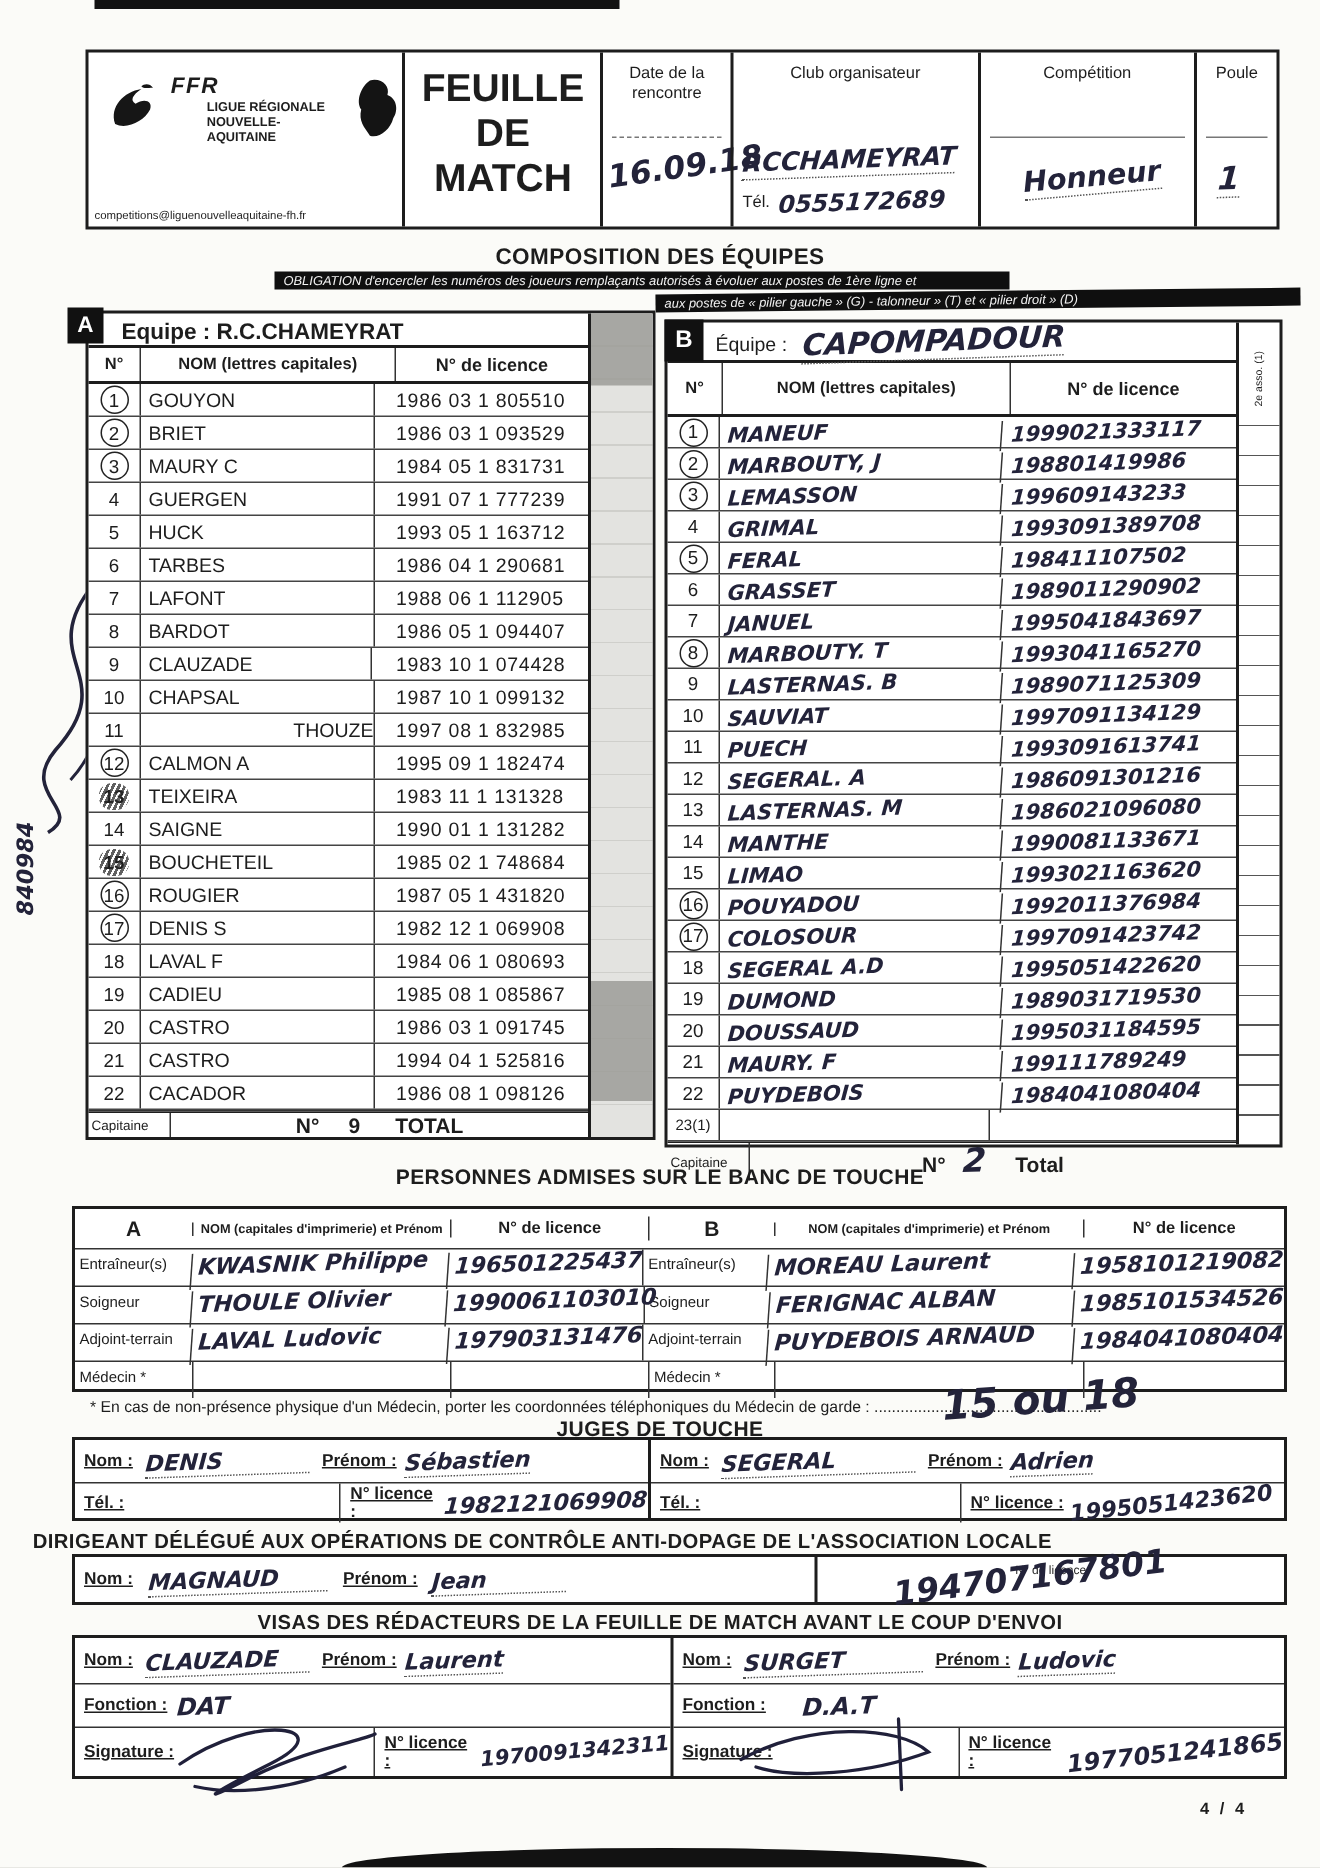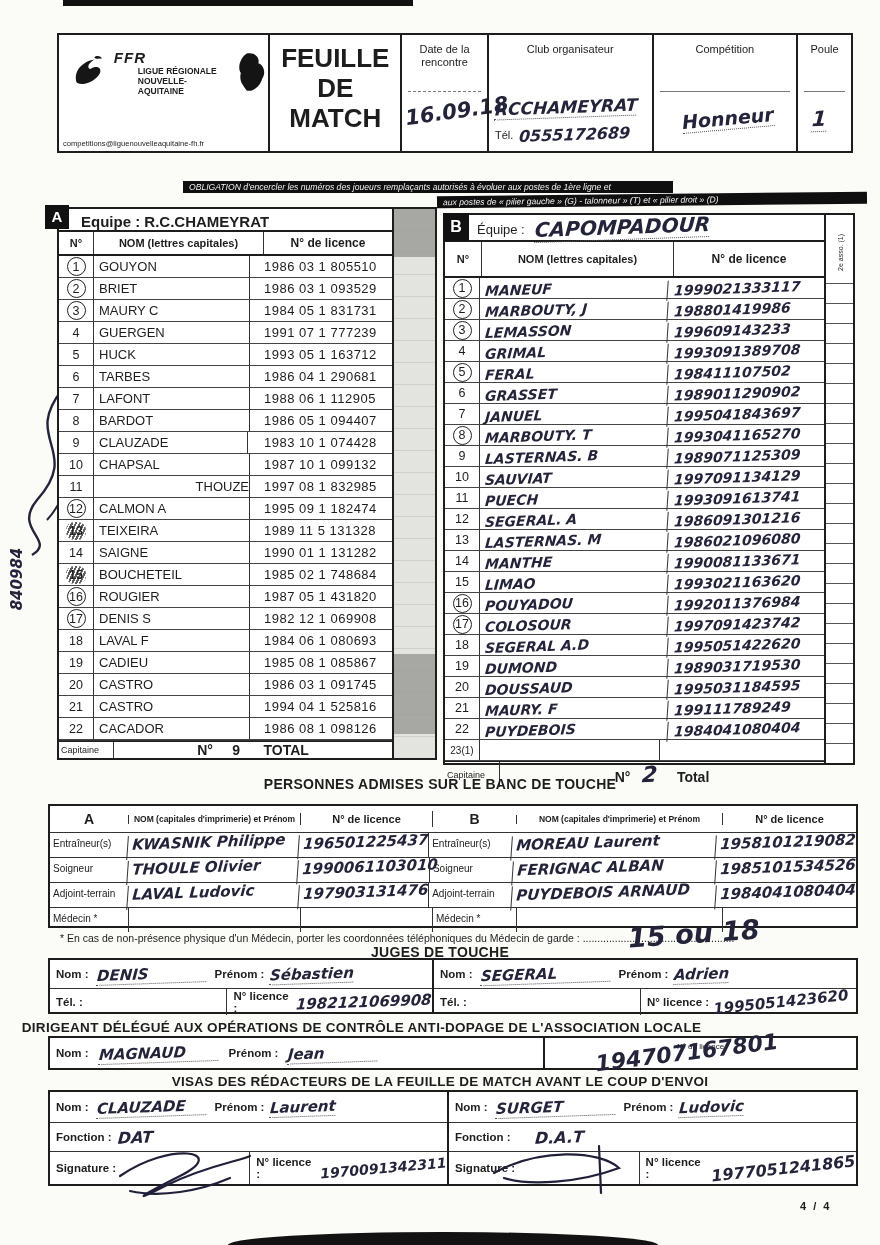--- a/index.html
+++ b/index.html
@@ -47,21 +47,21 @@
   
   .banner{background:#0f0f0f;color:#f2f2f2;font-size:8.6px;font-style:italic;
           display:flex;align-items:center;padding:0 6px;white-space:nowrap;overflow:hidden;}
   
   .brow{display:flex;border-top:1.2px solid #333;}
   .bcell{box-sizing:border-box;border-left:1.2px solid #333;overflow:visible;}
   .bcell:first-child{border-left:none;}
   .role{font-size:10px;padding:5px 2px 0 3px;}
   
   .sp{font-size:8.5px;line-height:9px;text-align:center;}
-  .lbl{font-size:11.5px;font-weight:bold;}
+  .lbl{font-size:11.5px;font-weight:bold;text-decoration:underline;}
   .sig path{stroke:#20203a;stroke-width:2.2;fill:none;stroke-linecap:round;}
   .artifact{background:#121212;}
 </style>
 </head>
 <body>
 
 <div class="page">
 
   <div class="abs artifact" style="left:63px;top:0;width:350px;height:6px;"></div>
   <div class="abs artifact" style="left:228px;top:1232px;width:430px;height:26px;border-radius:50% 50% 0 0;"></div>
@@ -107,20 +107,21 @@
       <div class="hrule" style="top:56px;"></div>
       <span class="hw abs dot" style="left:28px;top:72px;font-size:19px;transform:rotate(-5deg);">Honneur</span>
     </div>
     <div class="hcell" style="width:55px;">
       <div class="hlabel">Poule</div>
       <div class="hrule" style="top:56px;"></div>
       <span class="hw abs dot" style="left:14px;top:72px;font-size:21px;">1</span>
     </div>
   </div>
 
+  <div class="abs ttl" style="left:0;top:163px;width:880px;font-size:15px;">COMPOSITION DES ÉQUIPES</div>
   <div class="abs banner" style="left:183px;top:181px;width:478px;height:12px;">OBLIGATION d'encercler les numéros des joueurs remplaçants autorisés à évoluer aux postes de 1ère ligne et</div>
   <div class="abs banner" style="left:437px;top:194px;width:418px;height:12px;transform:rotate(-.6deg);">aux postes de « pilier gauche » (G) - talonneur » (T) et « pilier droit » (D)</div>
 
   <svg class="abs" style="left:2px;top:380px;" width="92" height="180">
     <path d="M60 10 C20 60 80 70 35 120 C10 150 55 160 30 175" stroke="#23233a" stroke-width="2.4" fill="none"></path>
     <path d="M70 5 C40 50 90 90 45 140" stroke="#23233a" stroke-width="2" fill="none"></path>
   </svg>
   <span class="hw abs" style="left:-14px;top:570px;font-size:15px;transform:rotate(-90deg);">840984</span>
 
   <div class="abs bx" style="left:57px;top:207px;width:380px;height:553px;display:flex;background:#fff;">
@@ -229,21 +230,21 @@
             </span>
     <span class="pname" style="flex:1;">CALMON A</span>
     <span class="plic" style="flex: 0 0 128px;">1995 09 1 182474</span>
   </div>
 
   <div class="prow" style="height: 21px;">
     <span class="pnum">
               <span class="pn scrib">13</span>
             </span>
     <span class="pname" style="flex:1;">TEIXEIRA</span>
-    <span class="plic" style="flex: 0 0 128px;">1989 11 5 131328</span>
+    <span class="plic" style="flex: 0 0 128px;">1983 11 1 131328</span>
   </div>
 
   <div class="prow" style="height: 21px;">
     <span class="pnum">
               <span class="pn">14</span>
             </span>
     <span class="pname" style="flex:1;">SAIGNE</span>
     <span class="plic" style="flex: 0 0 128px;">1990 01 1 131282</span>
   </div>
 

